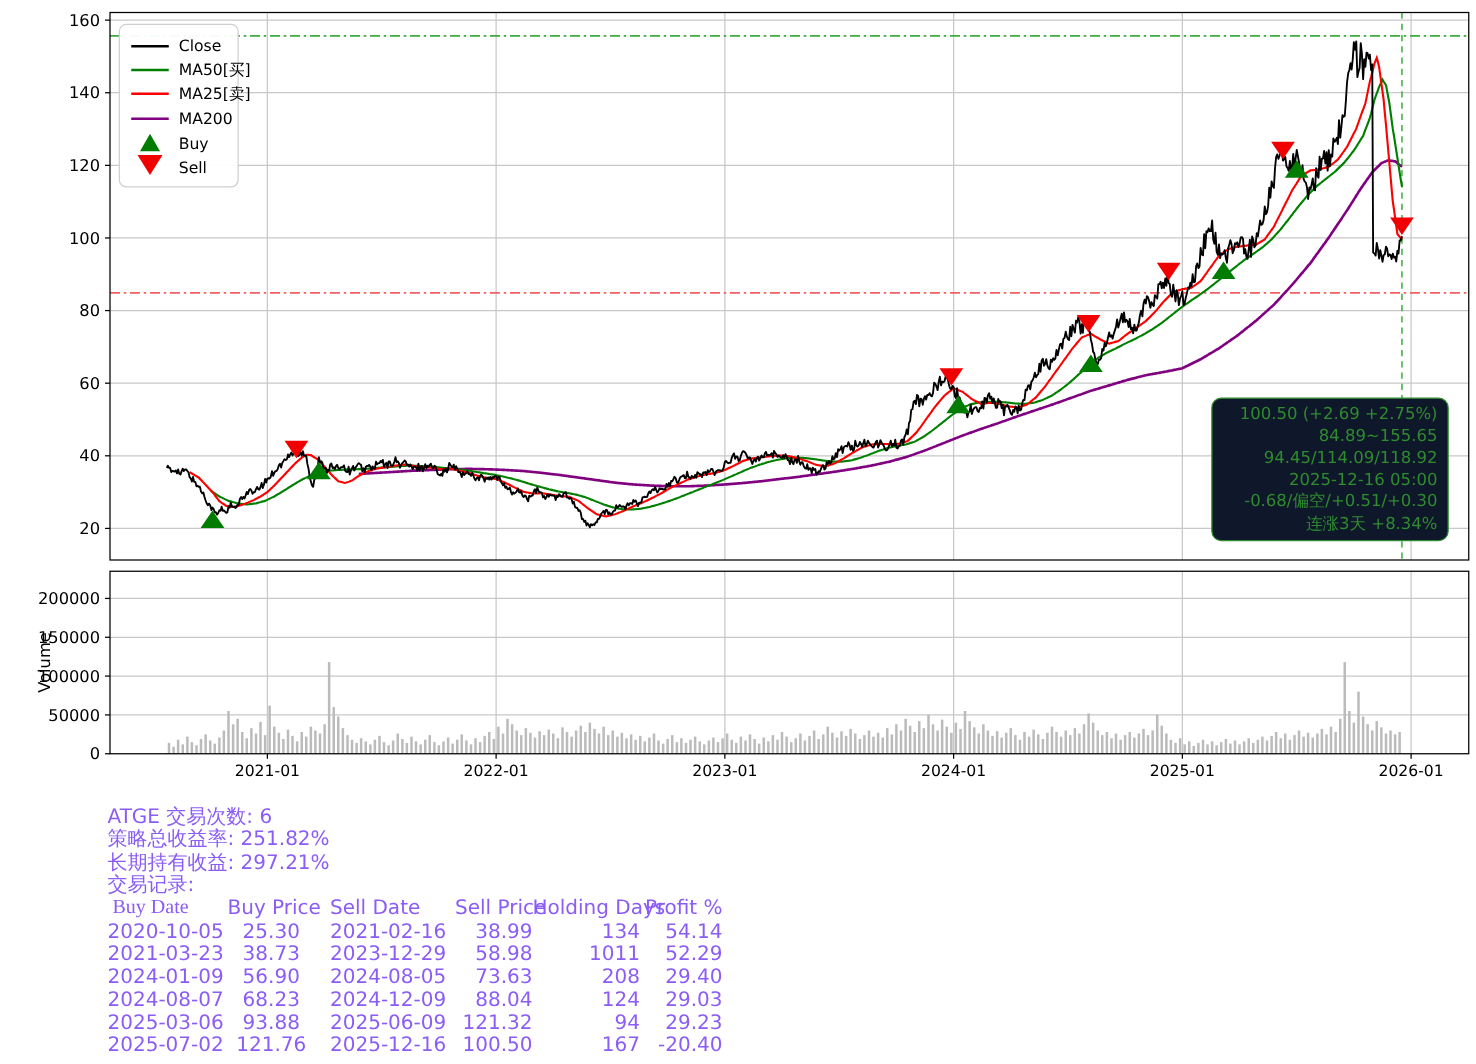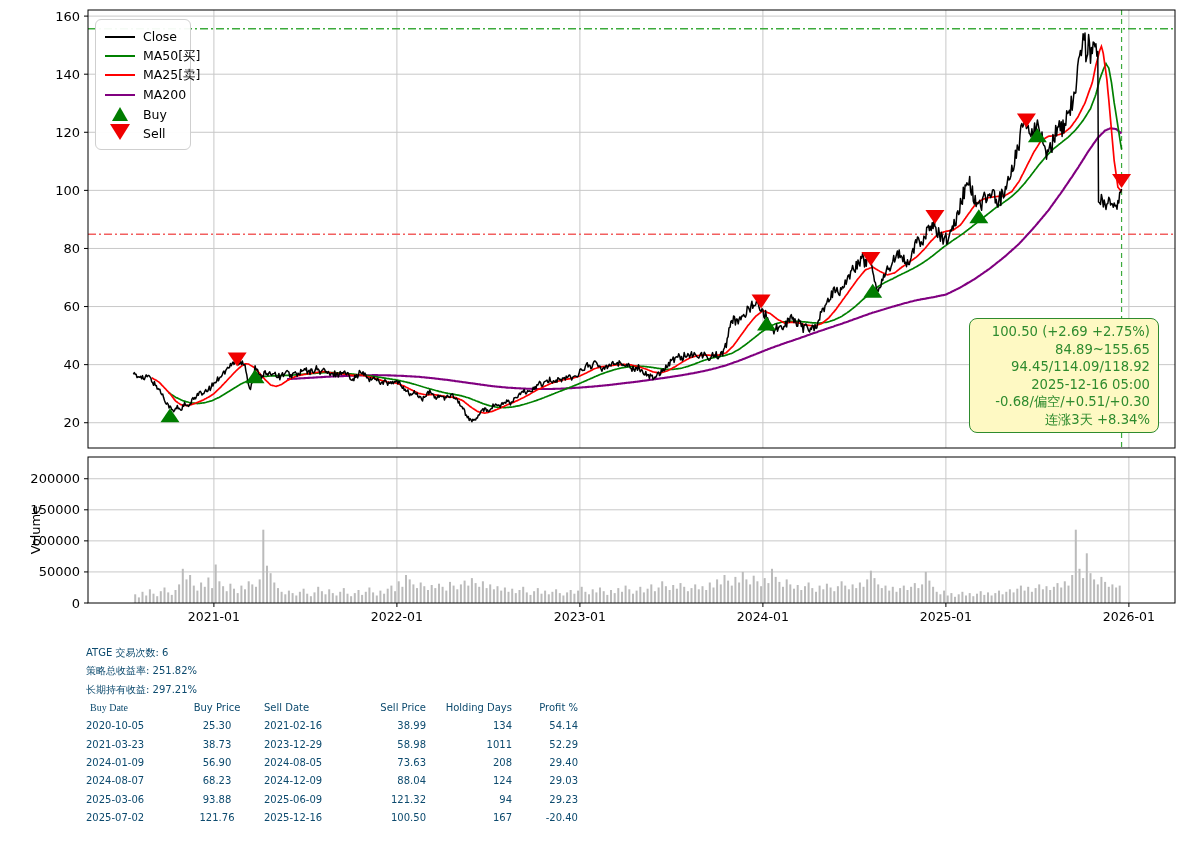--- a/index.html
+++ b/index.html
@@ -9,25 +9,25 @@
   
   .legend{position:absolute;left:95px;top:19px;width:96px;background:rgba(255,255,255,.95);
     border:1px solid #cfcfcf;border-radius:6px;padding:7px 9px 6px 9px;box-sizing:border-box;z-index:3;}
   .legend-row{display:flex;align-items:center;height:19.4px;gap:8px;}
   .legend-row .sw{width:30px;display:flex;justify-content:center;align-items:center;flex:0 0 30px;}
   .legend-row .lab{font-size:12.5px;color:#000;white-space:nowrap;}
   .swline{width:30px;height:0;border-top-style:solid;border-top-width:2.5px;}
   .tri-up{width:0;height:0;border-left:8px solid transparent;border-right:8px solid transparent;border-bottom:14px solid #007d00;}
   .tri-down{width:0;height:0;border-left:10px solid transparent;border-right:10px solid transparent;border-top:16px solid #f00000;margin-top:-3px;}
   
-  .annot{position:absolute;left:969px;top:318px;width:172px;background:#fef9c3;border:1.4px solid #2e8b2e;
+  .annot{position:absolute;left:969px;top:318px;width:172px;background:#0f172a;border:1.4px solid #2e8b2e;
     border-radius:8px;padding:4px 8px 3px 8px;color:#2e8b2e;font-size:13.2px;line-height:17.6px;
     text-align:right;white-space:nowrap;z-index:3;}
   
-  .report{position:absolute;left:86px;top:644px;font-size:10px;line-height:18.35px;color:#0c4a6e;z-index:2;white-space:nowrap;}
+  .report{position:absolute;left:86px;top:644px;font-size:16px;line-height:18.35px;color:#8b5cf6;z-index:2;white-space:nowrap;}
   .trow{display:flex;}
   .trow .c1{width:96px;}
   .trow .c2{width:70px;text-align:center;}
   .trow .c3{width:100px;text-align:left;padding-left:12px;box-sizing:content-box;}
   .trow .c4{width:62px;text-align:right;}
   .trow .c5{width:86px;text-align:right;}
   .trow .c6{width:66px;text-align:right;}
   .thead .c1{padding-left:4px;width:92px;font-family:Liberation Serif, serif;}
 </style>
 </head>
@@ -445,20 +445,21 @@
     <div>94.45/114.09/118.92</div>
     <div>2025-12-16 05:00</div>
     <div>-0.68/偏空/+0.51/+0.30</div>
     <div>连涨3天 +8.34%</div>
   </div>
 
   <div class="report">
     <div>ATGE 交易次数: 6</div>
     <div>策略总收益率: 251.82%</div>
     <div>长期持有收益: 297.21%</div>
+    <div>交易记录:</div>
     <div class="trow thead">
       <span class="c1">Buy Date</span>
       <span class="c2">Buy Price</span>
       <span class="c3">Sell Date</span>
       <span class="c4">Sell Price</span>
       <span class="c5">Holding Days</span>
       <span class="c6">Profit %</span>
     </div>
     <div id="trades-body">
         <div class="trow">

